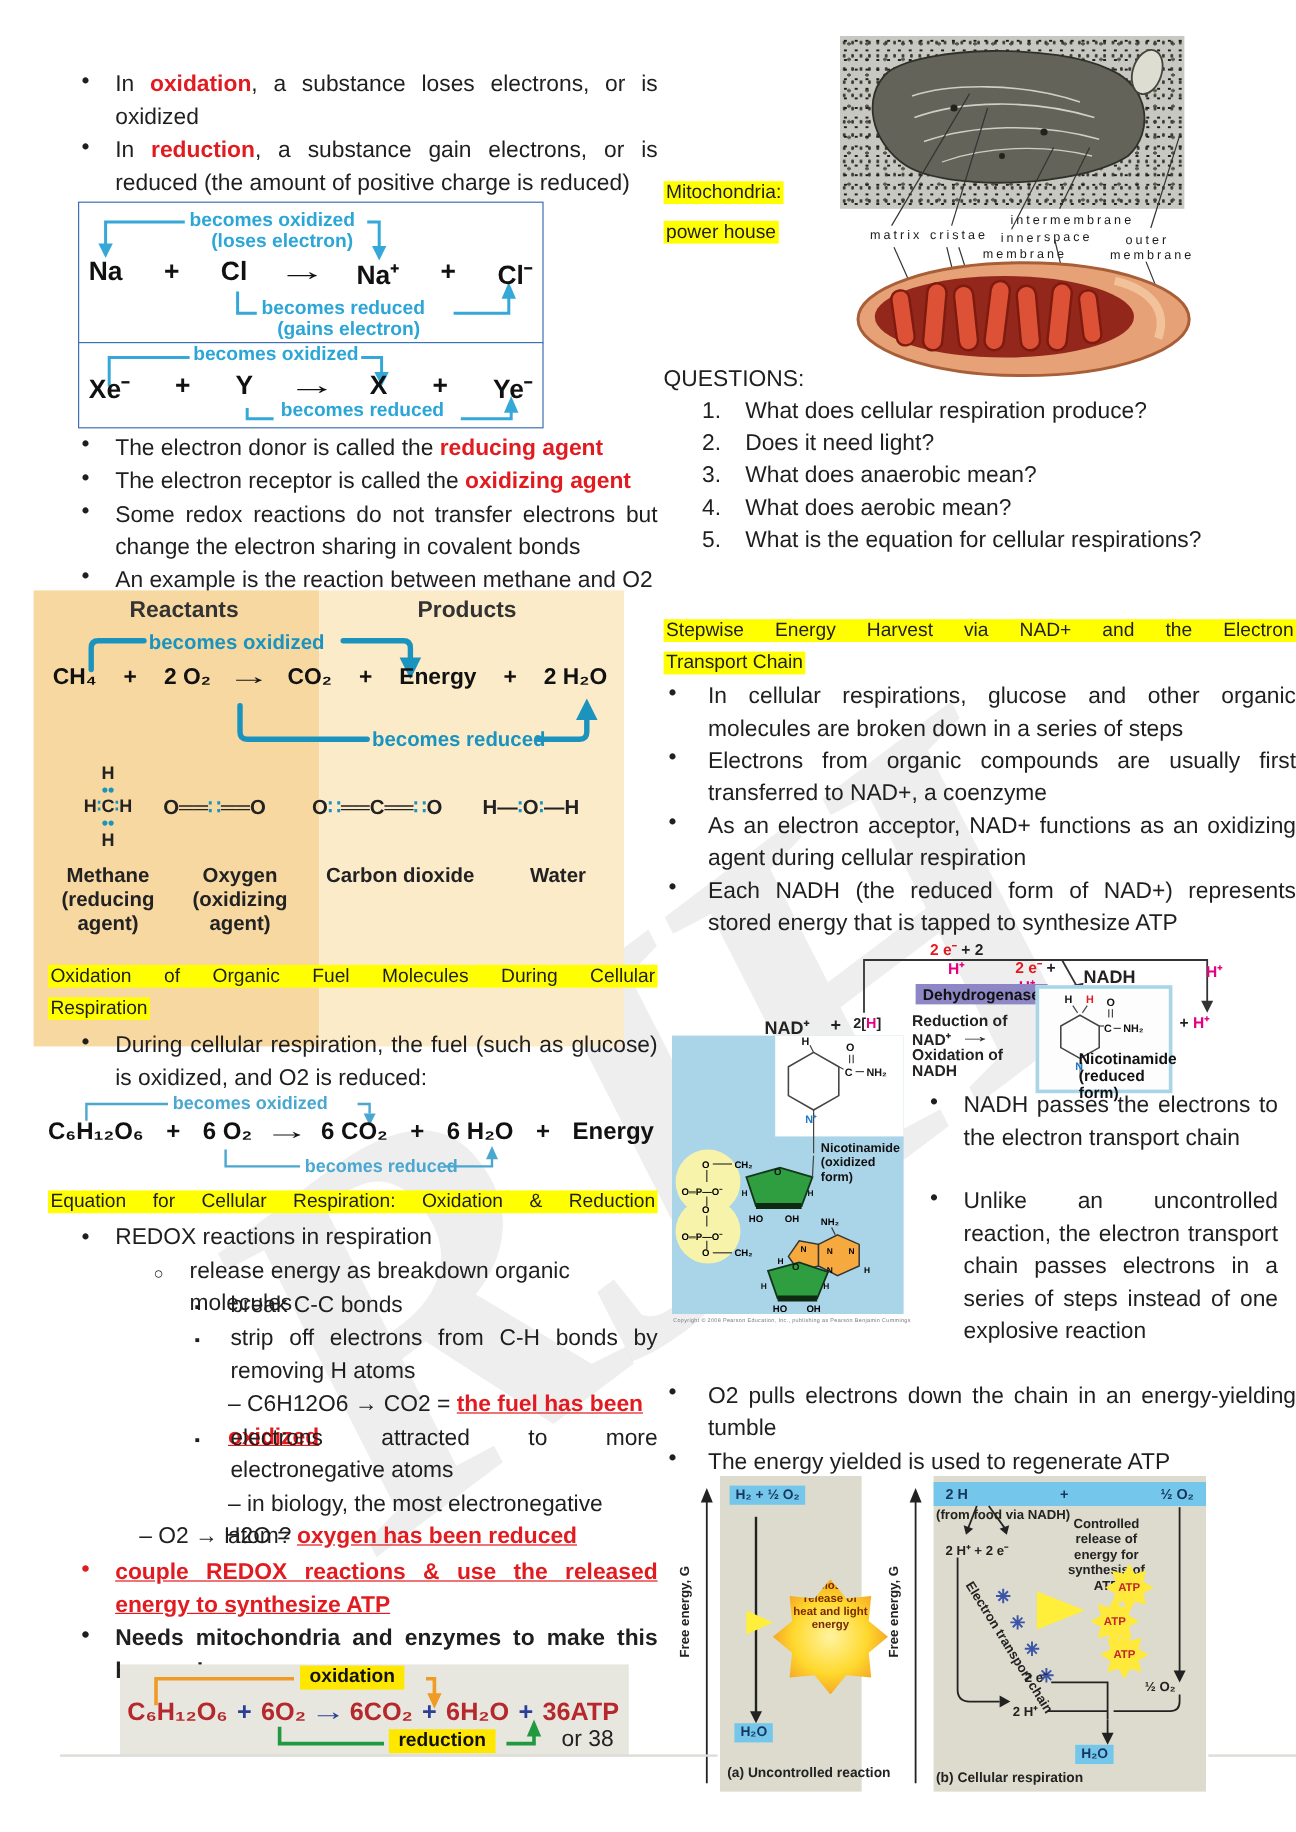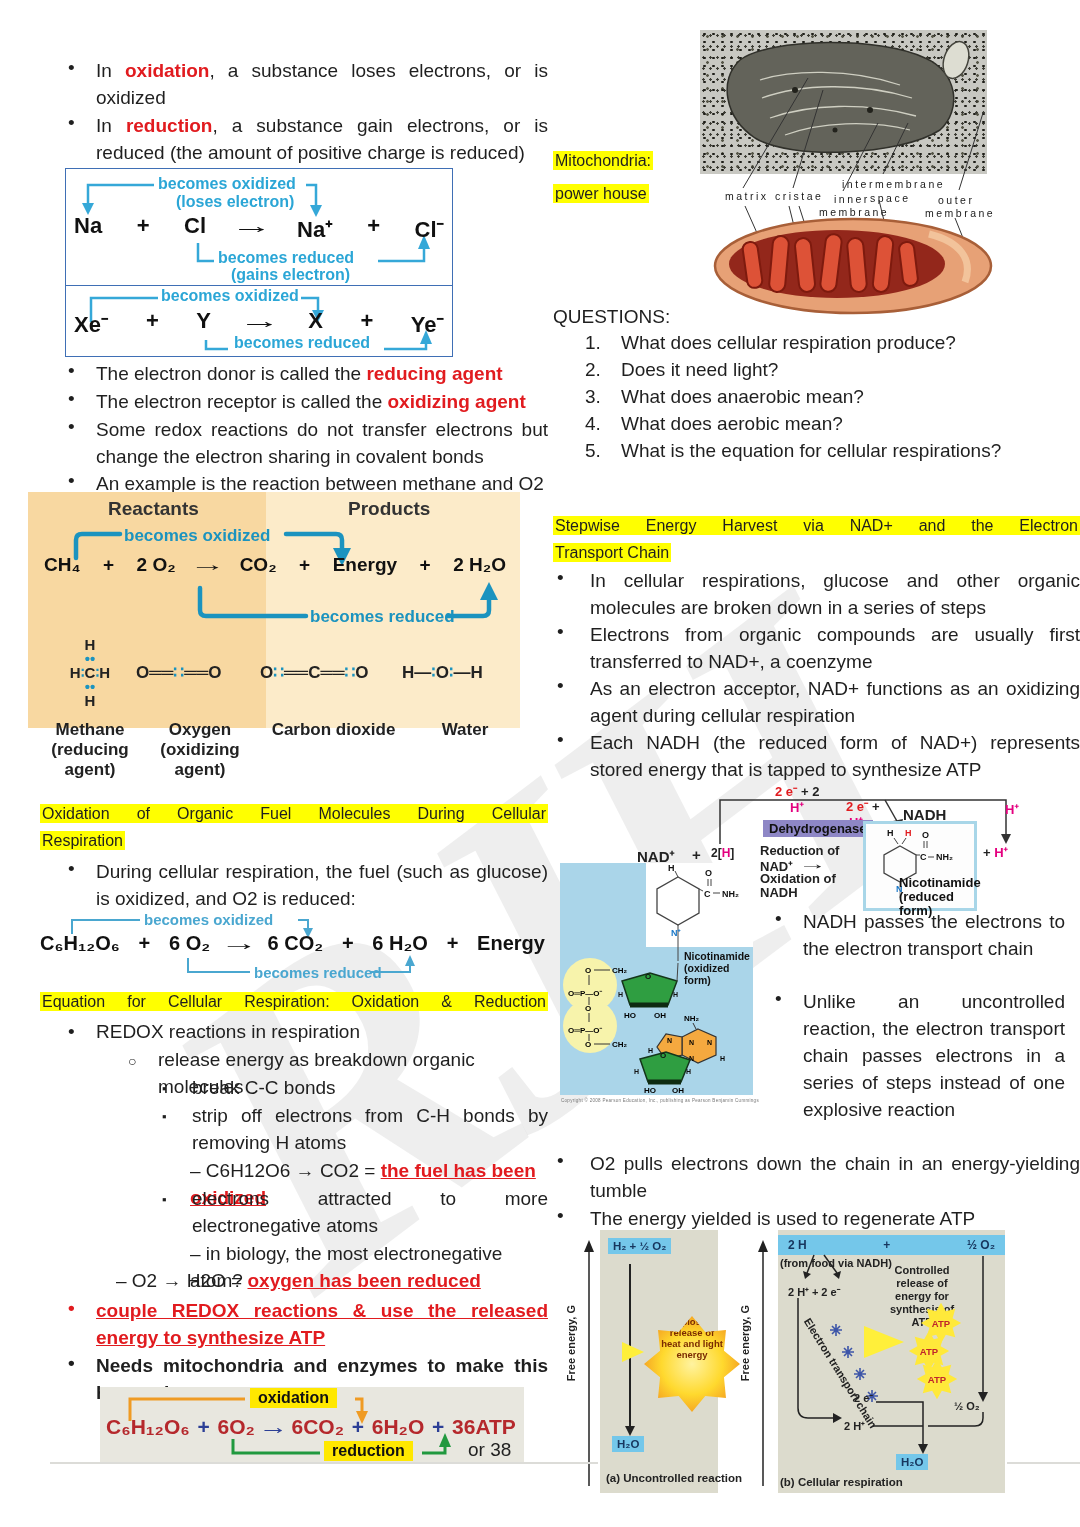--- a/index.html
+++ b/index.html
@@ -159,21 +159,21 @@
     </div>
     <div class="bullet" style="top:416px">
       <span class="dot">•</span>
       <div class="bt">Some redox reactions do not transfer electrons but change the electron sharing in covalent bonds</div>
     </div>
     <div class="bullet" style="top:470px">
       <span class="dot">•</span>
       <div class="bt">An example is the reaction between methane and O2</div>
     </div>
 
-    <div class="mfig" style="left:-12px;top:492px;width:492px;height:236px">
+    <div class="mfig" style="left:-12px;top:492px;width:492px;height:380px">
       <div class="mbgL"></div>
       <div class="mbgR"></div>
       <div class="figlab" style="left:80px;top:6px">Reactants</div>
       <div class="figlab" style="left:320px;top:6px">Products</div>
       <svg width="492" height="293">
         <path d="M48,66 V48 Q48,42 54,42 H92" fill="none" stroke="#1b93bf" stroke-width="4.5" stroke-linecap="round"></path>
         <path d="M258,42 H308 Q314,42 314,48 V58" fill="none" stroke="#1b93bf" stroke-width="4.5" stroke-linecap="round"></path>
         <polygon points="305,56 323,56 314,74" fill="#1b93bf"></polygon>
         <path d="M172,96 V118 Q172,124 178,124 H278" fill="none" stroke="#1b93bf" stroke-width="4.5" stroke-linecap="round"></path>
         <path d="M420,124 H455 Q461,124 461,118 V106" fill="none" stroke="#1b93bf" stroke-width="4.5" stroke-linecap="round"></path>

